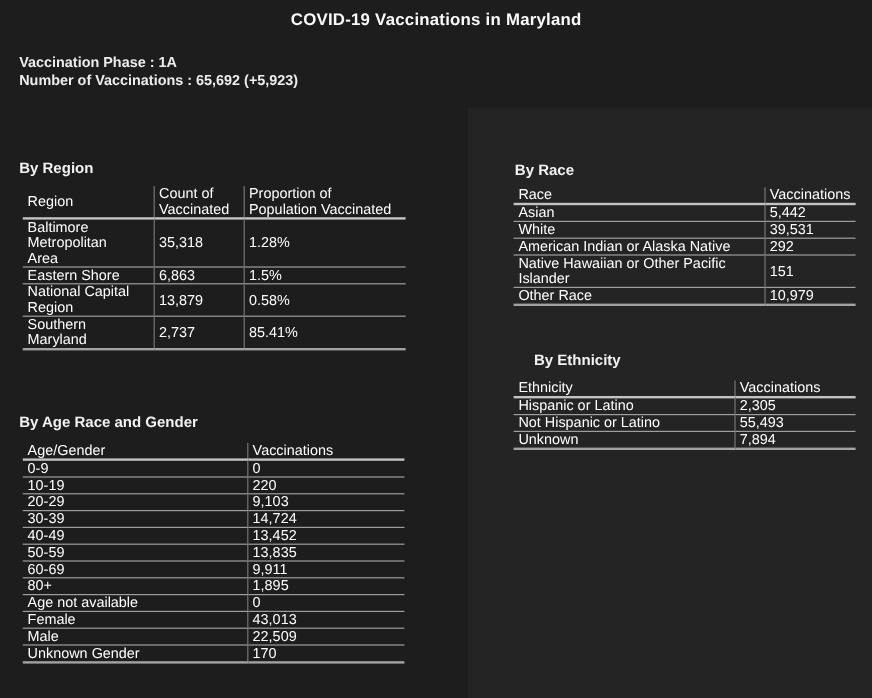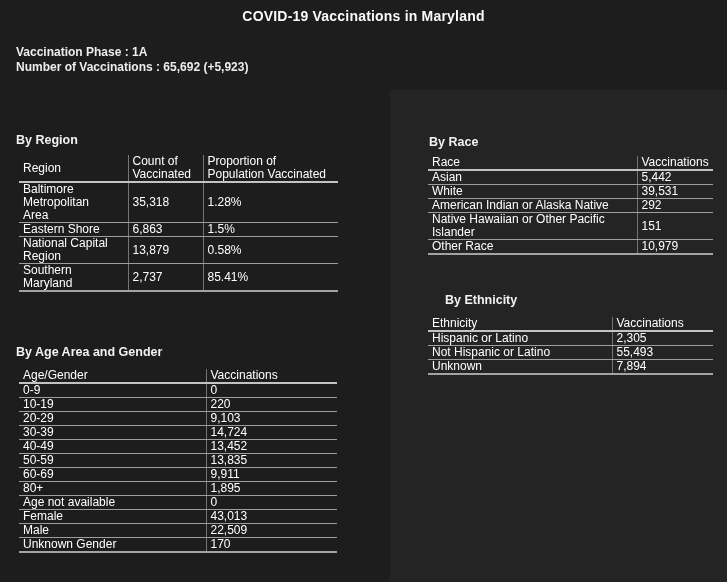--- a/index.html
+++ b/index.html
@@ -127,21 +127,21 @@
         <td>0.58%</td>
       </tr>
       <tr class="h2">
         <td>Southern Maryland</td>
         <td>2,737</td>
         <td>85.41%</td>
       </tr>
     </tbody>
   </table>
 
-  <div class="section-heading" id="h-age">By Age Area and Gender</div>
+  <div class="section-heading" id="h-age">By Age Race and Gender</div>
 
   <table id="t-age">
     <colgroup>
         <col style="width:187px">
         <col style="width:131px">
       </colgroup>
     <thead>
       <tr class="h1">
         <th>Age/Gender</th>
         <th>Vaccinations</th>

